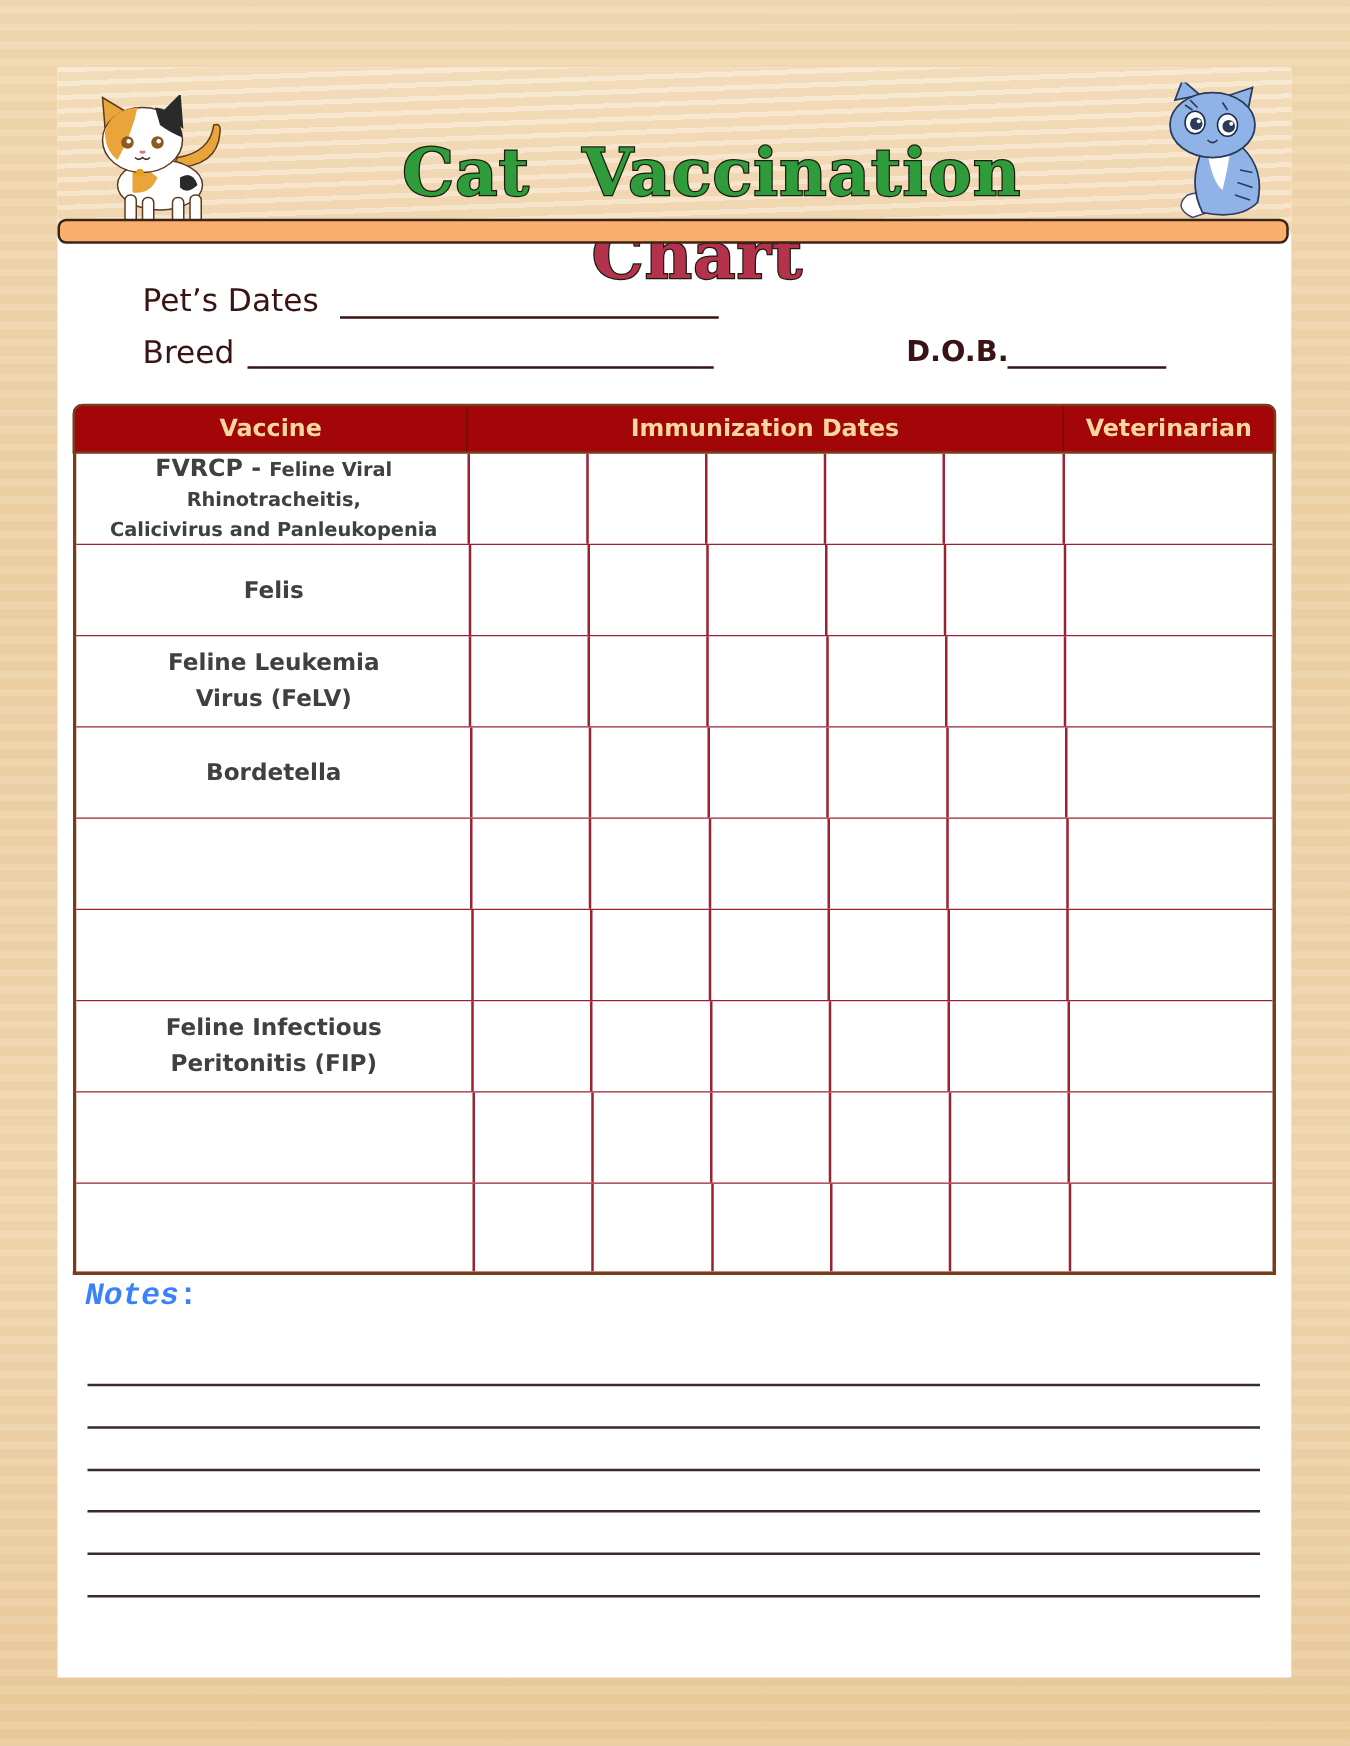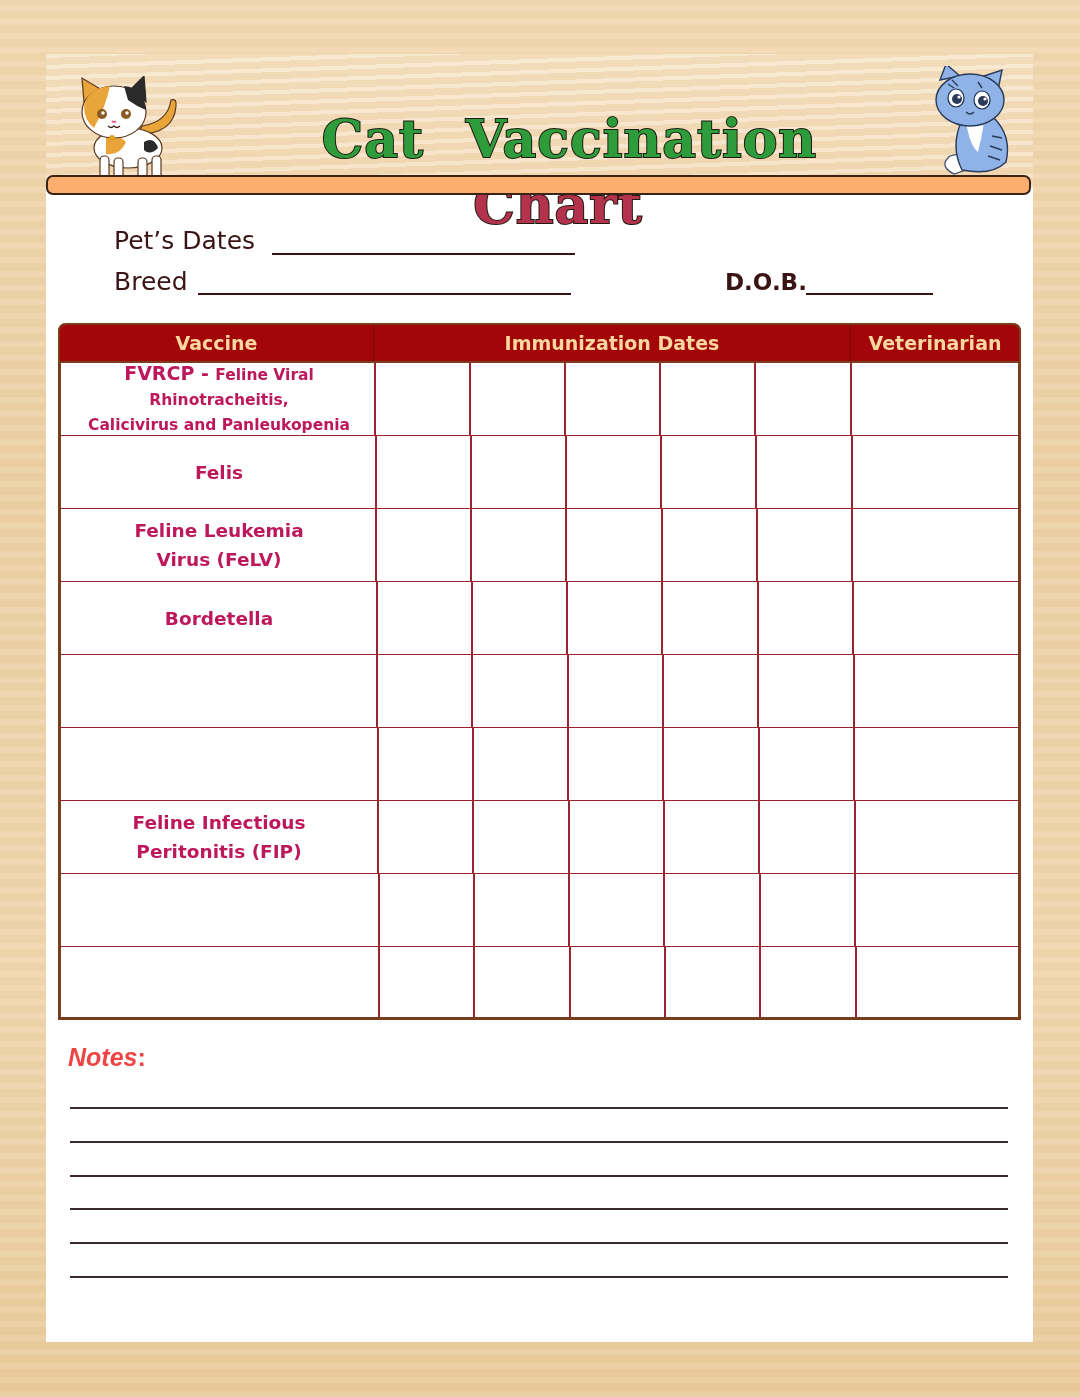--- a/index.html
+++ b/index.html
@@ -52,30 +52,30 @@
     position:absolute; top:0; height:36px; line-height:36px; text-align:center;
     color:#fbd7a0; font-weight:bold; font-size:19px;
     font-family:"DejaVu Sans", sans-serif;
   }
   .th-div { position:absolute; top:0; width:1px; height:36px; background:#6e0b0b; }
   .row { position:absolute; left:0; width:957px; border-bottom:1.5px solid #9b2230; box-sizing:border-box; }
   .row:last-child { border-bottom:none; }
   .cell-vaccine {
     position:absolute; left:0; top:0; width:316px; height:100%;
     display:flex; align-items:center; justify-content:center; text-align:center;
-    font-weight:bold; font-size:18.5px; color:#be185d; line-height:29px;
+    font-weight:bold; font-size:18.5px; color:#404040; line-height:29px;
     box-sizing:border-box; padding:0 8px;
   }
   .vline { position:absolute; top:0; width:1.5px; background:#9b2230; height:100%; }
   .fvrcp { line-height:24px; }
   .fvrcp .code { font-size:19px; }
   .fvrcp .desc { font-size:15.5px; }
   .notes-label {
-    position:absolute; left:22px; top:989px; font-weight:bold; font-style:italic;
-    font-size:25px; color:#ef4444; font-family:Liberation Sans, sans-serif;
+    position:absolute; left:22px; top:968px; font-weight:bold; font-style:italic;
+    font-size:25px; color:#3b82f6; font-family:Liberation Mono, monospace;
   }
   .note-line { position:absolute; left:24px; width:938px; height:0; border-bottom:2px solid #3a2a2a; }
 </style>
 </head>
 <body>
 
 <div class="page">
 
   <div class="header">
 

